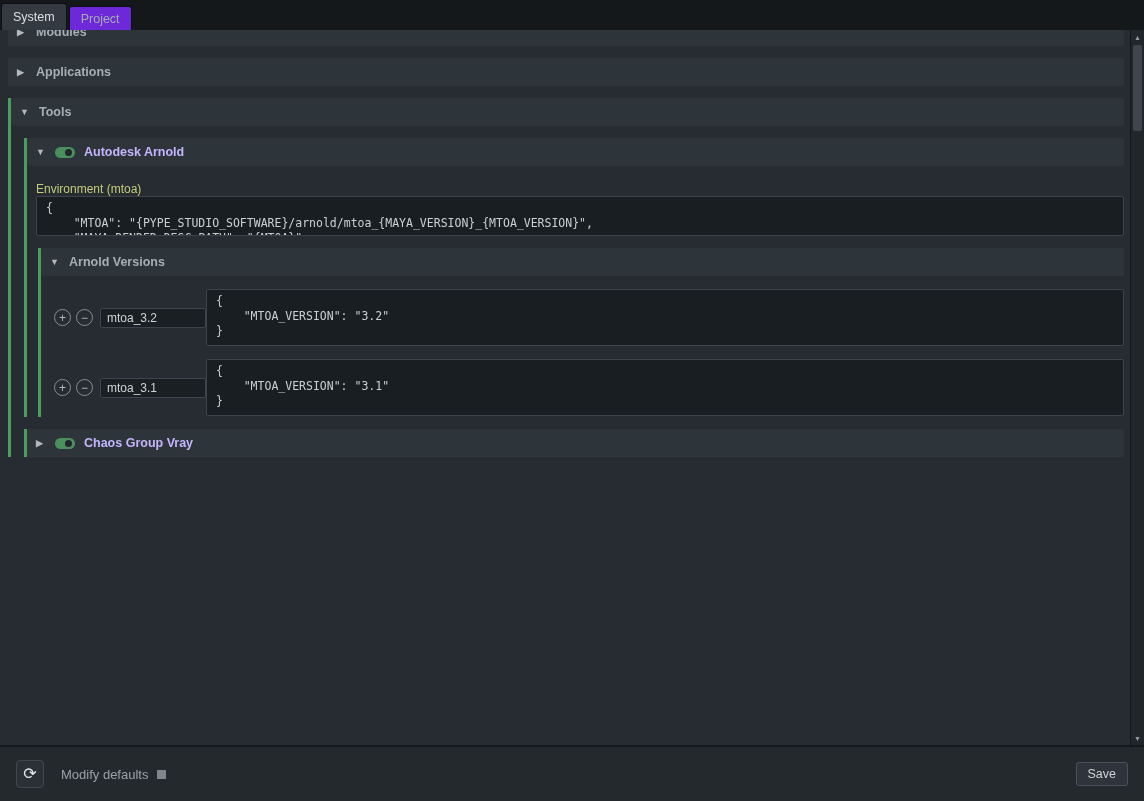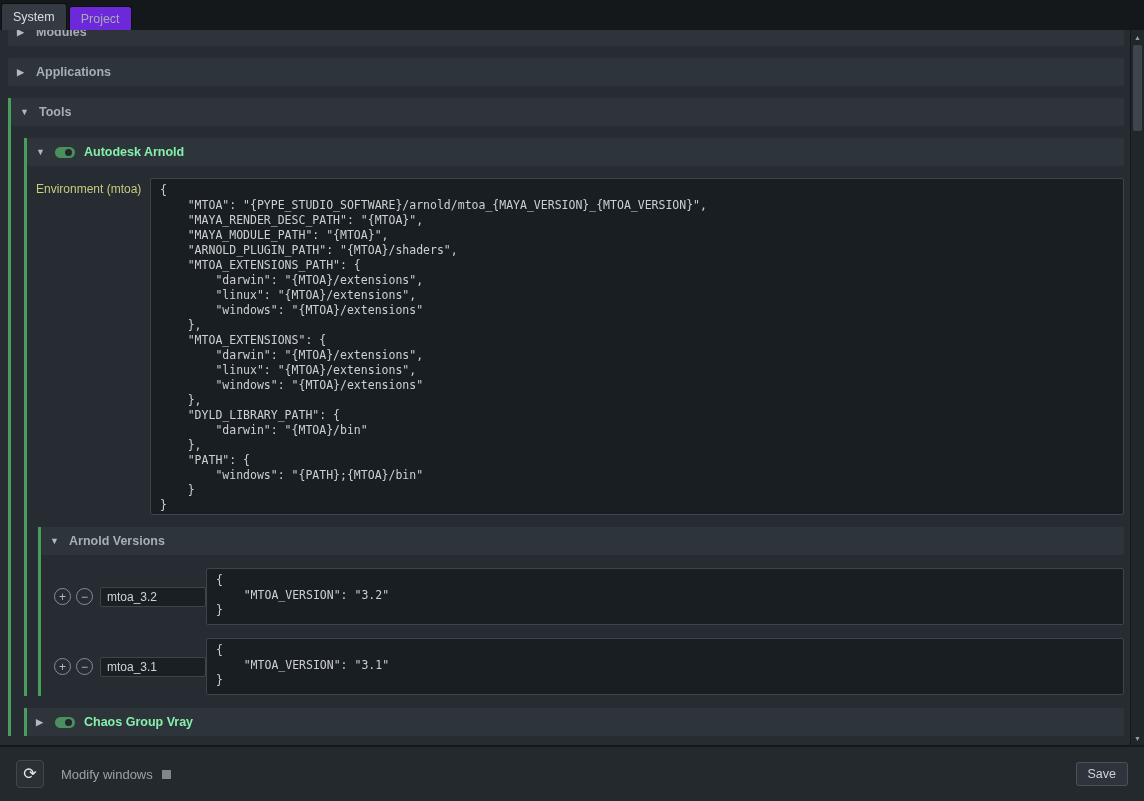--- a/index.html
+++ b/index.html
@@ -33,33 +33,33 @@
     font-weight: bold; font-size: 12.5px; color: #a7aeb5;
   }
   .collapsible-header.first { margin-top: -12px; }
   .collapsible-header.top-gap { margin-top: 12px; }
   .arrow { font-size: 9px; color: #b2b8be; width: 10px; flex: none; line-height: 1; }
 
   .group { border-left: 3px solid #4a9e5c; margin-top: 12px; }
   .group > .collapsible-header { margin-top: 0; }
   .tools-body { padding-left: 13px; }
 
-  .tool-title { color: #86efac; }
+  .tool-title { color: #c4b5fd; }
 
   .toggle {
     width: 20px; height: 11px; border-radius: 6px; background: #4c8f5e;
     position: relative; flex: none;
   }
   .toggle::after {
     content: ''; position: absolute; width: 7px; height: 7px; border-radius: 50%;
     background: #20262b; top: 2px; right: 3px;
   }
 
   
-  .env-row { display: flex; margin-top: 12px; padding-left: 9px; }
+  .env-row { display: flex; margin-top: 12px; padding-left: 9px; flex-direction: column; }
   .env-label { width: 114px; flex: none; font-size: 12px; color: #c5cc7b; padding-top: 4px; }
 
   .code-area {
     background: #191e22; border: 1px solid #3d444b; border-radius: 2px;
     color: #ccd0d3; font-family: "DejaVu Sans Mono", monospace;
     font-size: 11.5px; line-height: 15px; padding: 4px 9px;
     white-space: pre; overflow: hidden; resize: none; outline: none;
   }
   .env-area { flex: 1; height: 337px; }
 
@@ -227,19 +227,19 @@
         <div class="scroll-thumb"></div>
       </div>
       <div class="scroll-arrow">▼</div>
     </div>
   </div>
 
   <div class="footer">
     <button class="refresh-btn">
       <span>⟳</span>
     </button>
-    <span class="modify-label">Modify windows</span>
+    <span class="modify-label">Modify defaults</span>
     <span class="modify-checkbox"></span>
     <span class="spacer"></span>
     <button class="save-btn">Save</button>
   </div>
 
 </div>
 
 </body></html>

